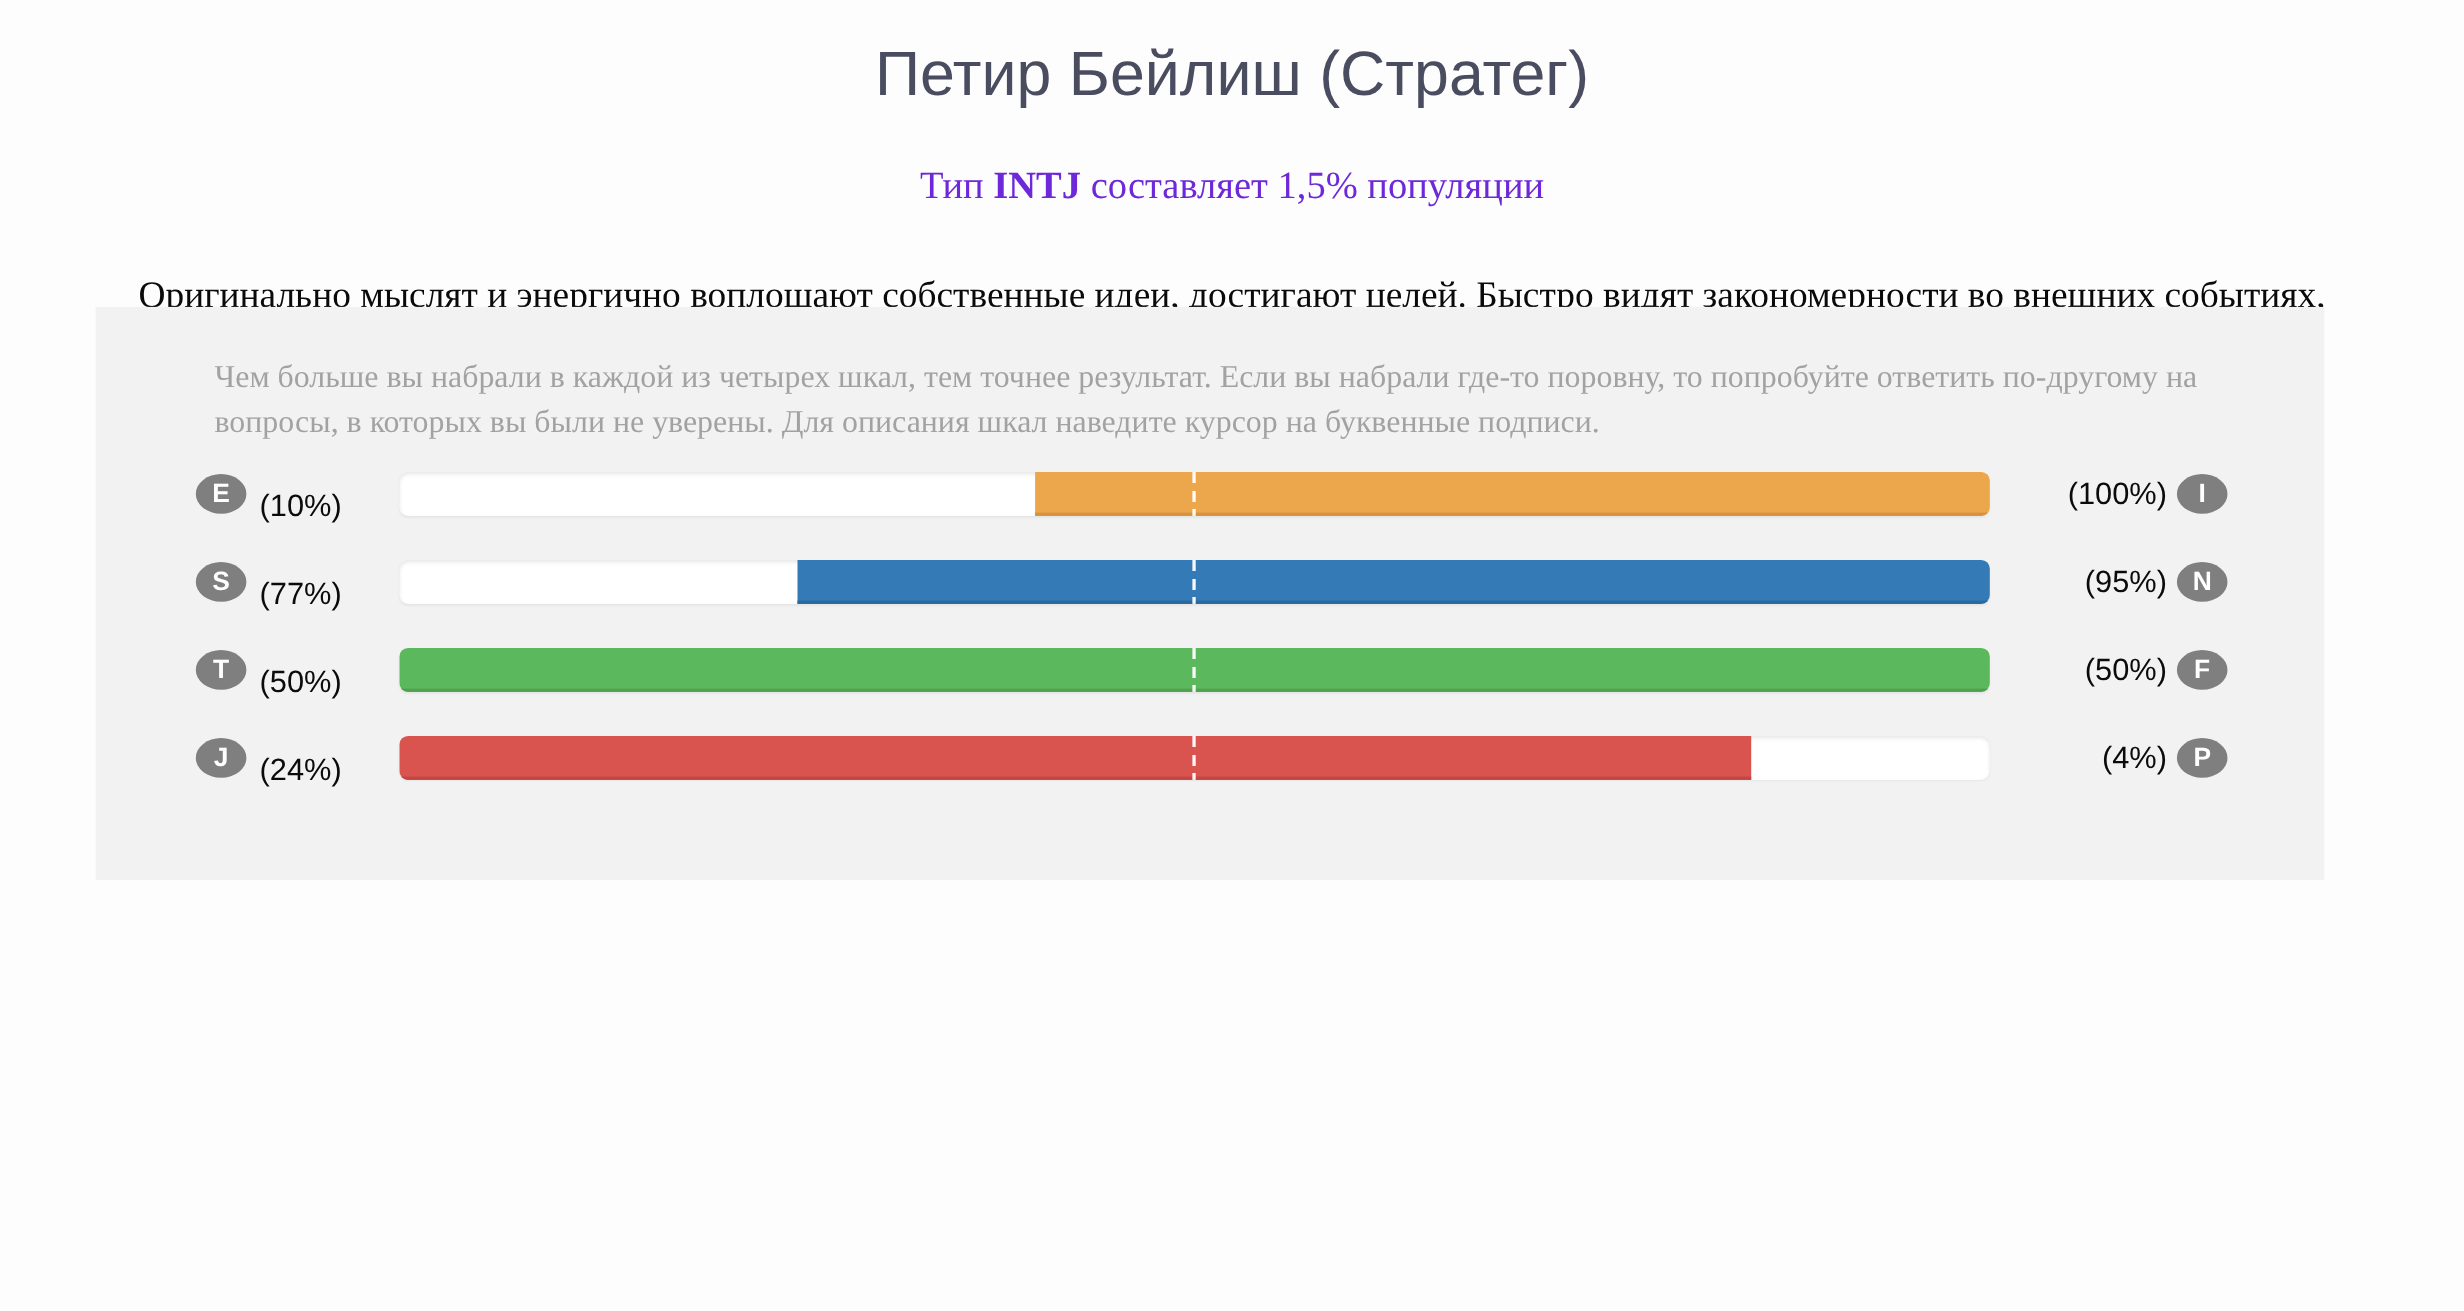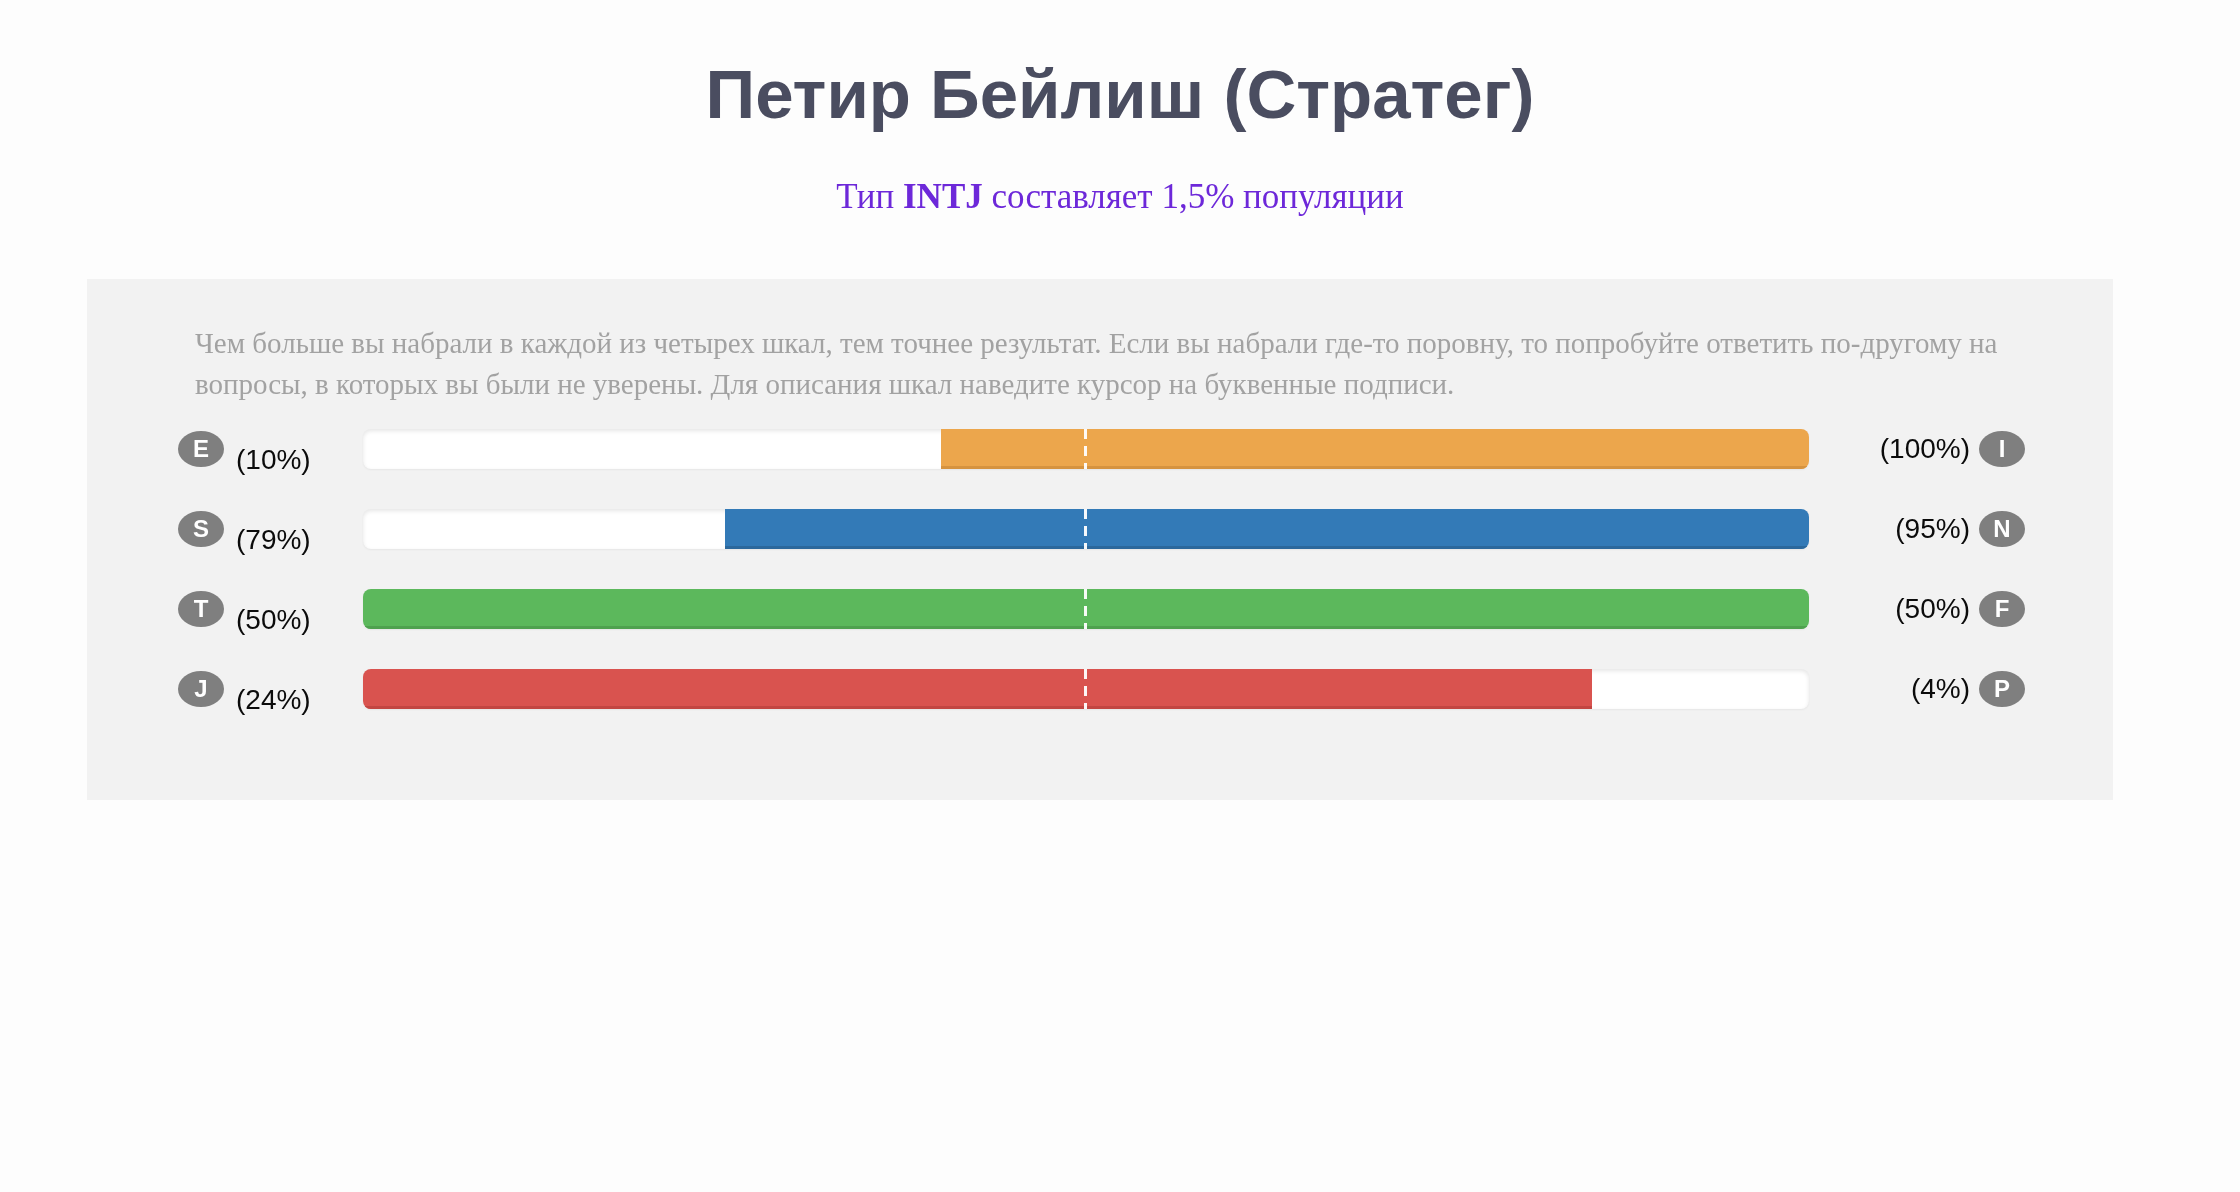--- a/index.html
+++ b/index.html
@@ -13,25 +13,25 @@
   }
   .page {
     width: 2240px;
     height: 1192px;
     position: relative;
   }
 
   
   .title {
     margin: 0;
-    padding-top: 62px;
+    padding-top: 34px;
     text-align: center;
     font-family: "Liberation Sans", sans-serif;
-    font-weight: 700;
-    font-size: 69px;
+    font-weight: 400;
+    font-size: 57px;
     line-height: 66px;
     color: #4a4d60;
   }
   .subtitle {
     margin: 0;
     margin-top: 48px;
     text-align: center;
     font-family: "Liberation Serif", serif;
     font-size: 35px;
     line-height: 42px;
@@ -179,21 +179,21 @@
     </div>
     <div class="side right">
       <span class="pct right-pct">(100%)</span>
       <span class="badge right-badge">I</span>
     </div>
   </div>
 
   <div class="scale-row">
     <div class="side left">
       <span class="badge left-badge">S</span>
-      <span class="pct left-pct">(79%)</span>
+      <span class="pct left-pct">(77%)</span>
     </div>
     <div class="track">
       <div class="fill" style="width: 75%; background: rgb(51, 122, 183); border-bottom-color: rgb(44, 104, 156); right: 0px;"></div>
       <div class="midline"></div>
     </div>
     <div class="side right">
       <span class="pct right-pct">(95%)</span>
       <span class="badge right-badge">N</span>
     </div>
   </div>

